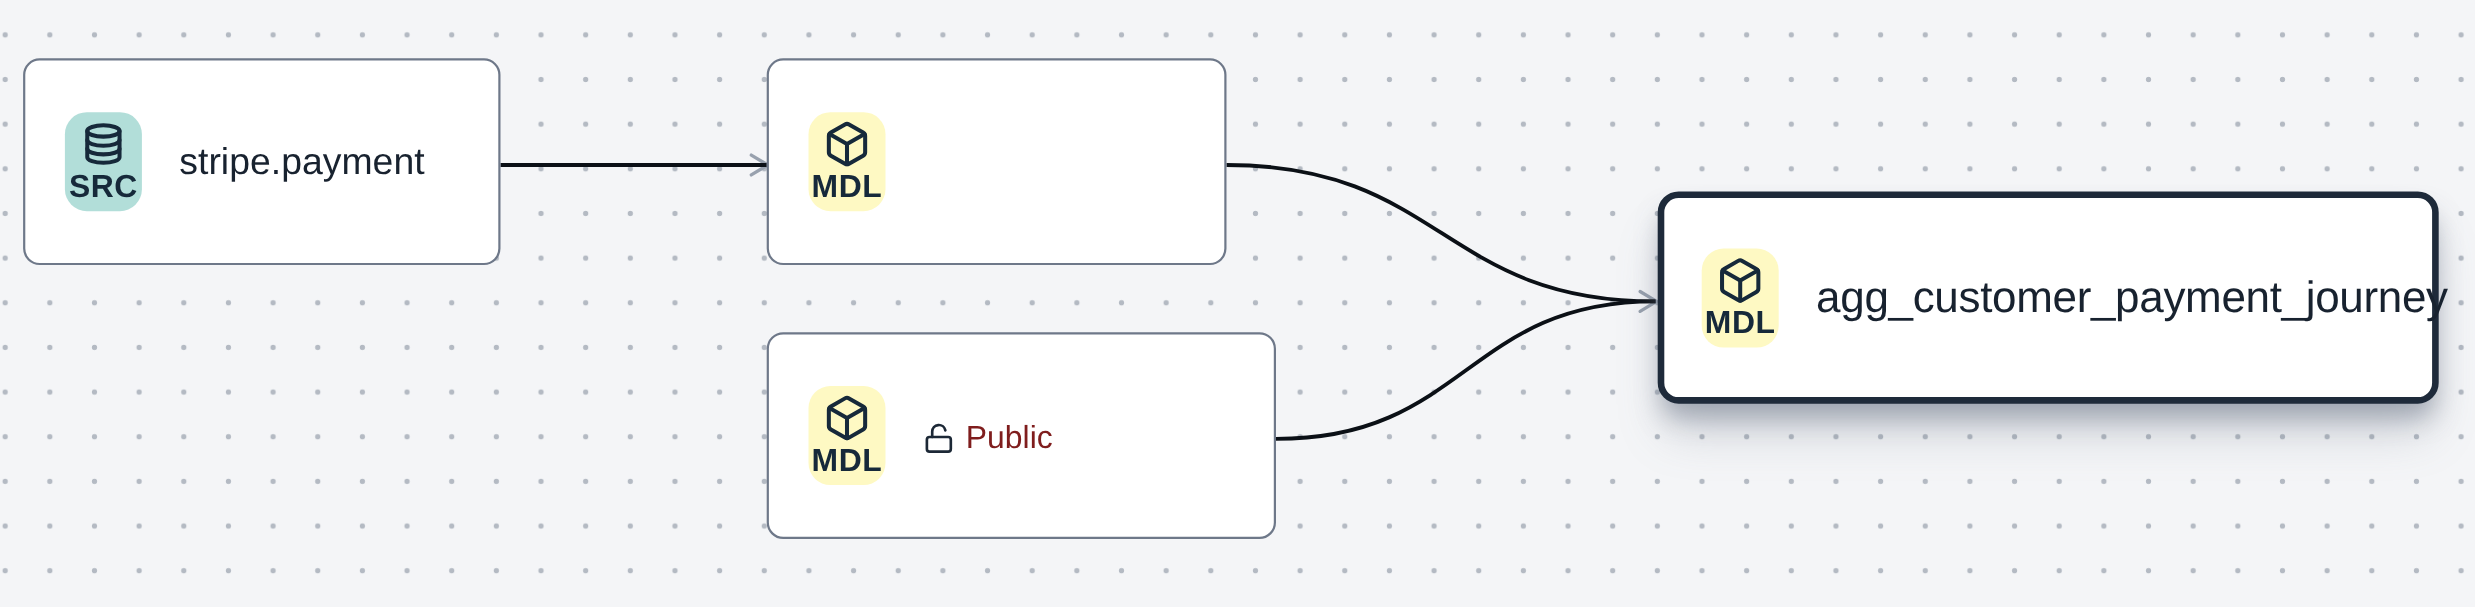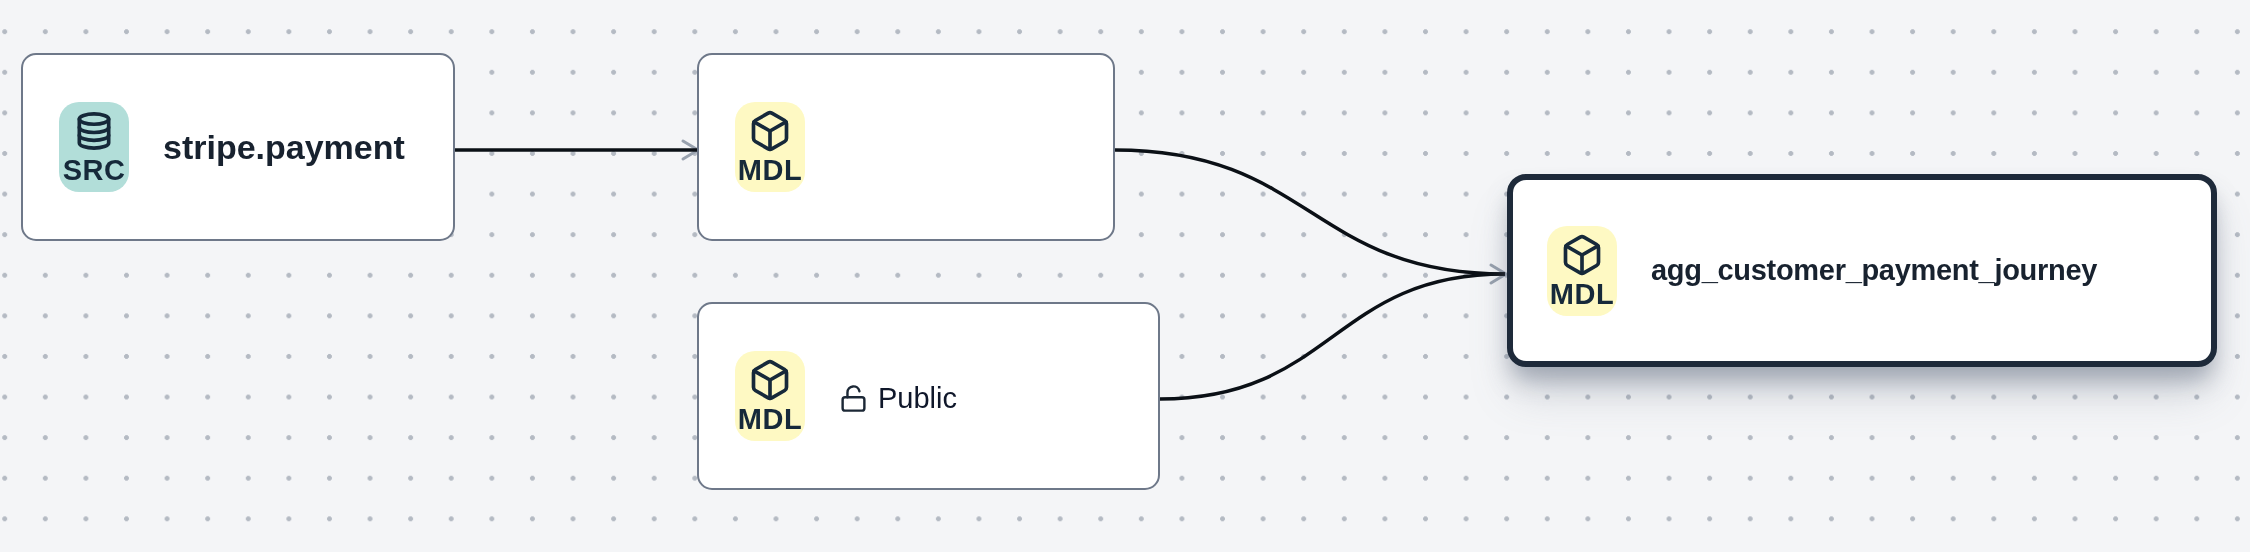--- a/index.html
+++ b/index.html
@@ -37,26 +37,26 @@
   }
   .badge-teal{background:#b2ded9;}
   .badge-blue{background:#fef9c3;}
   .badge svg{width:44px;height:44px;display:block;}
   .badge-label{
     font-size:29px;font-weight:700;letter-spacing:.5px;line-height:1;
     margin-top:3px;color:#16293a;
   }
   .textcol{display:flex;flex-direction:column;justify-content:center;min-width:0;}
   .title{
-    font-size:34px;font-weight:700;color:#18222f;white-space:nowrap;line-height:1.25;
+    font-size:34px;font-weight:400;color:#18222f;white-space:nowrap;line-height:1.25;
   }
-  .n4 .title{font-size:29px;letter-spacing:-0.3px;}
+  .n4 .title{font-size:40px;letter-spacing:-0.3px;}
   .sub{
     display:flex;align-items:center;gap:10px;margin-top:6px;
-    font-size:29px;font-weight:400;color:#0f172a;line-height:1.1;
+    font-size:29px;font-weight:400;color:#7f1d1d;line-height:1.1;
   }
   .sub svg{width:29px;height:29px;display:block;color:#1c2836;}
 </style>
 </head>
 <body>
 
 <div class="canvas">
 
   <svg class="edges" viewBox="0 0 2250 552" xmlns="http://www.w3.org/2000/svg">
     <polyline class="arrowhead" points="683,141 698,150 683,159"></polyline>

